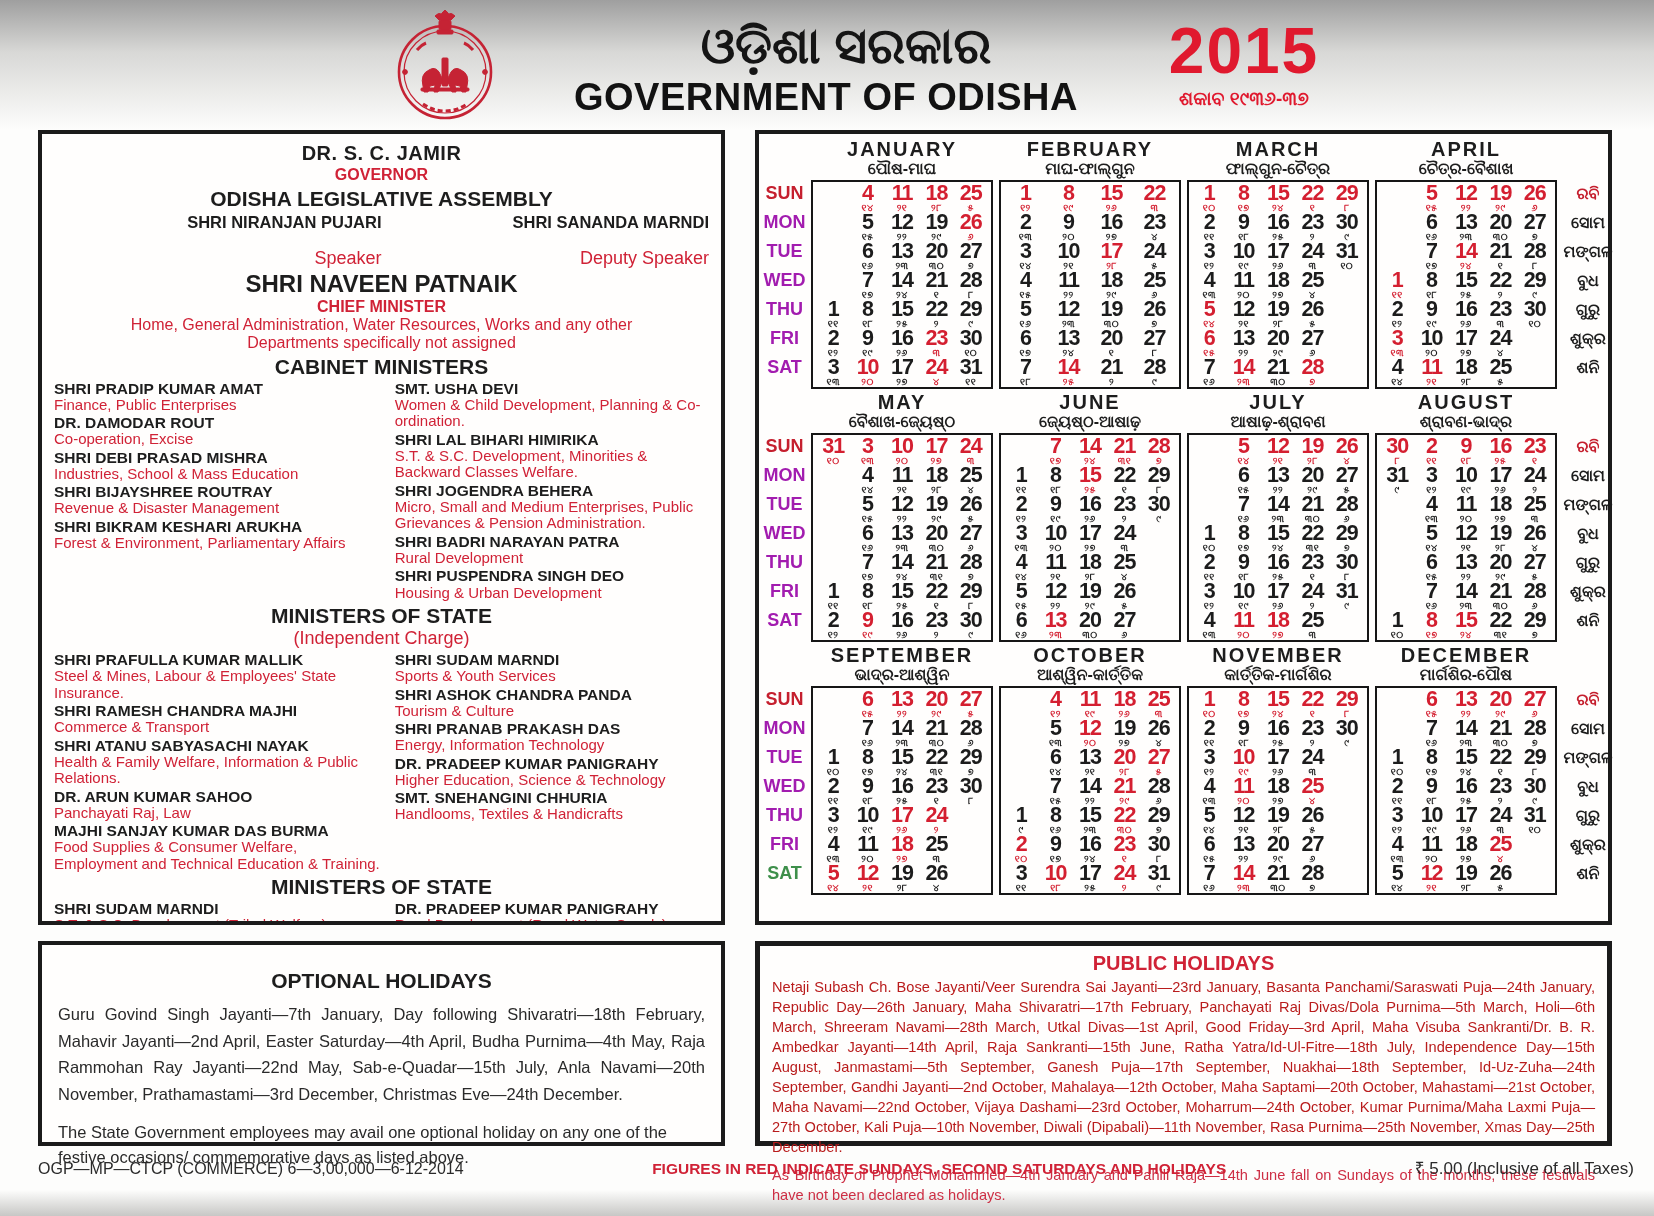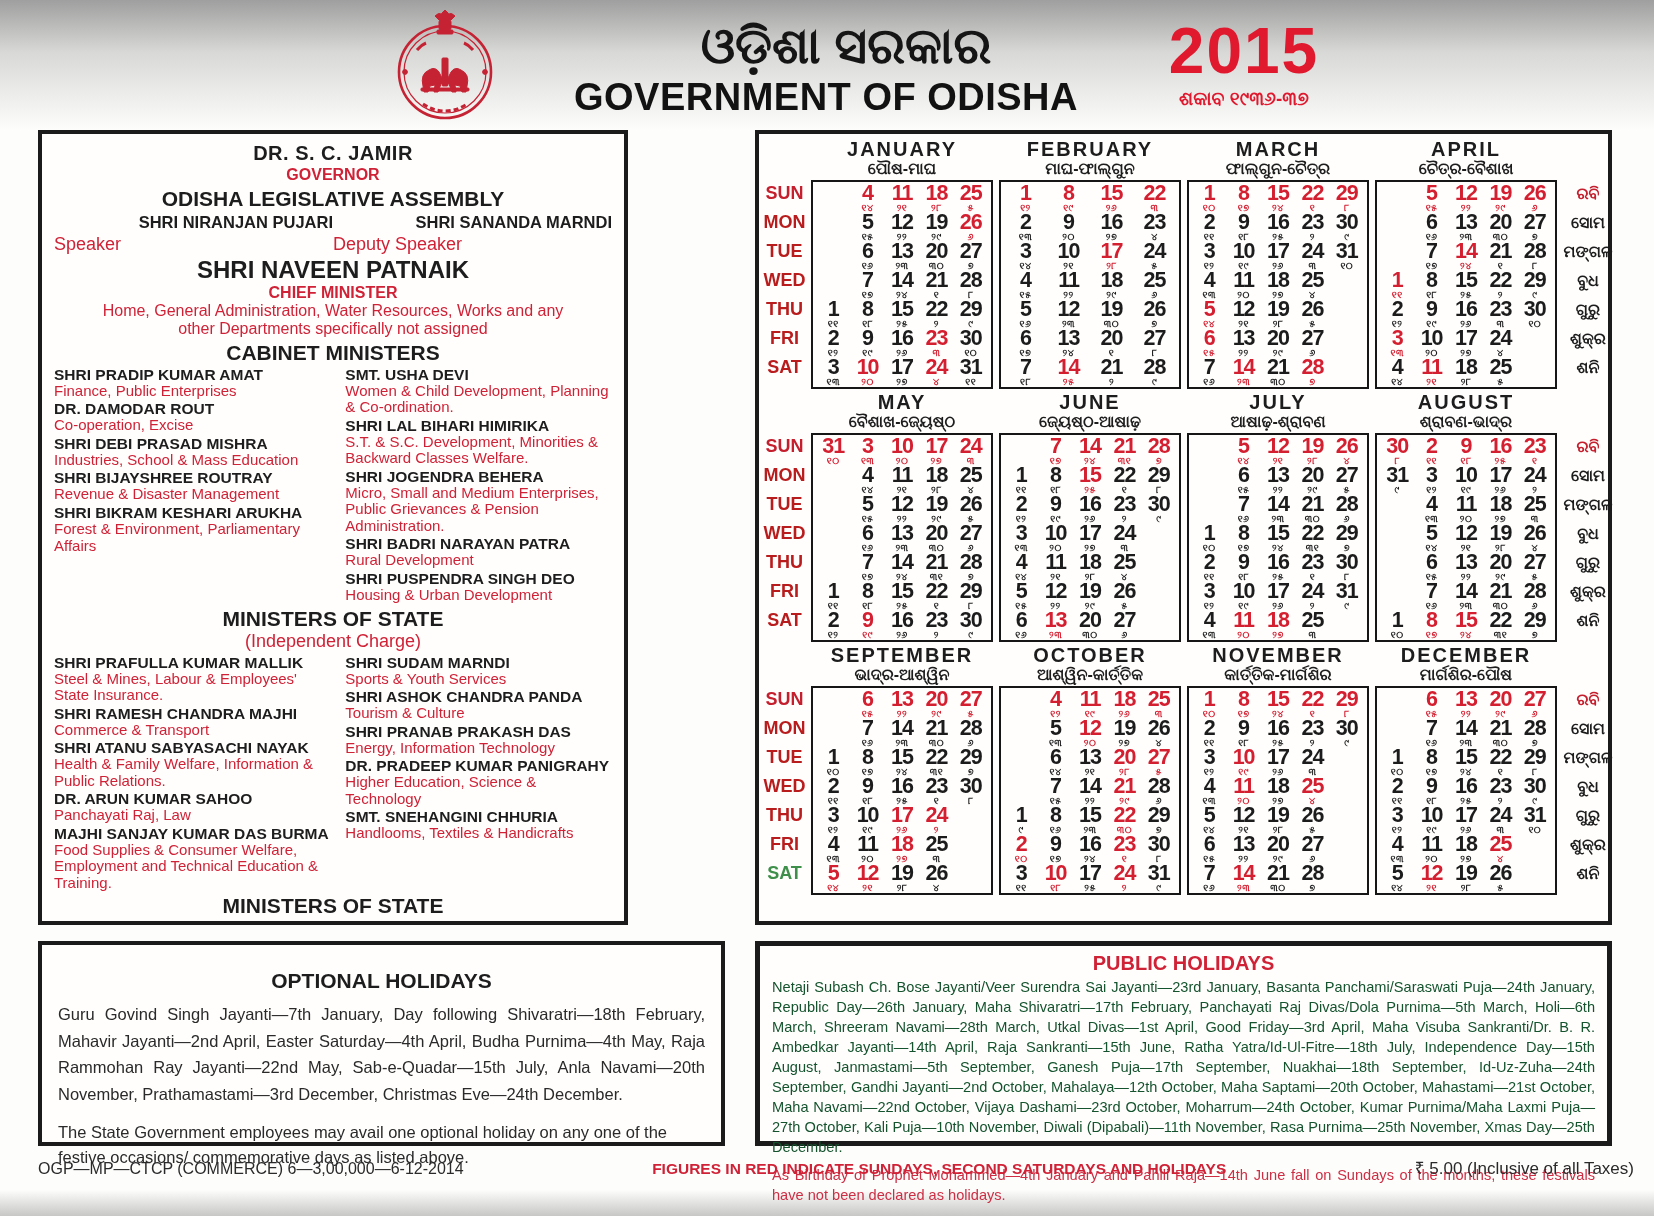--- a/index.html
+++ b/index.html
@@ -19,43 +19,43 @@
     font-weight:bold;font-size:50px;line-height:56px;color:#151515;}
   .title-en{position:absolute;left:465px;top:76px;width:660px;text-align:center;
     font-weight:bold;font-size:38px;letter-spacing:.5px;color:#121212;}
   .year{position:absolute;left:1118px;top:20px;width:190px;text-align:center;
     font-weight:bold;font-size:64px;line-height:62px;letter-spacing:2px;color:#e0192e;}
   .saka{position:absolute;left:1118px;top:88px;width:190px;text-align:center;
     font-weight:bold;font-size:19px;color:#e0192e;}
 
   
   .panel{position:absolute;box-sizing:border-box;border:4px solid #1b1b1b;background:#fffefd;}
-  .officials{left:38px;top:130px;width:590px;height:795px;padding:8px 12px 4px;overflow:hidden;}
+  .officials{left:38px;top:130px;width:687px;height:795px;padding:8px 12px 4px;overflow:hidden;}
   .c{text-align:center;}
   .gov-name{font-size:20px;font-weight:bold;letter-spacing:.5px;}
   .gov-title{font-size:16px;font-weight:bold;color:#d02236;margin:1px 0 3px;}
   .assembly{font-size:21px;font-weight:bold;margin-bottom:2px;}
   .sp-row{display:grid;grid-template-columns:1fr 1fr;margin-bottom:1px;}
   .sp-name{font-size:16.5px;font-weight:bold;text-align:right;}
-  .sp-title{font-size:18px;color:#d02236;text-align:left;margin-top:2px;}
+  .sp-title{font-size:18px;color:#d02236;text-align:right;margin-top:16px;}
   .cm-name{font-size:24px;font-weight:bold;margin-top:1px;}
   .cm-title{font-size:16px;font-weight:bold;color:#d02236;}
   .cm-port{font-size:16px;color:#d02236;width:88%;margin:0 auto;line-height:1.15;}
   .sec-head{font-size:21px;font-weight:bold;text-align:center;margin:2px 0 1px;}
   .sec-sub{font-size:18px;color:#d02236;text-align:center;margin:-1px 0 2px;}
   .two-col{display:grid;grid-template-columns:1.04fr 1fr;column-gap:14px;}
   .minister{margin-bottom:1px;}
   .m-name{font-size:15.5px;font-weight:bold;line-height:1.1;}
   .m-port{font-size:15px;color:#d02236;line-height:1.1;}
 
   
   .calendar{left:755px;top:130px;width:857px;height:795px;padding:5px 2px 2px;}
   .cal-block{display:flex;align-items:flex-start;margin-bottom:3px;}
   .day-col{width:47px;padding-top:41px;flex:none;}
-  .day-lab{height:29px;line-height:27px;font-size:18px;font-weight:bold;text-align:center;color:#b91c1c;}
+  .day-lab{height:29px;line-height:27px;font-size:18px;font-weight:bold;text-align:center;color:#a21caf;}
   .day-lab.sun{color:#c51f2e;}
   .day-lab.artifact{color:#3e8f4a;}
   .odia-col{width:56px;padding-top:41px;flex:none;}
   .odia-lab{height:29px;line-height:27px;font-size:16px;font-weight:bold;text-align:center;color:#1c1c1c;}
   .odia-lab.sun{color:#c51f2e;}
   .month{width:182px;margin:0 3px;flex:none;}
   .m-head{text-align:center;height:41px;}
   .m-head .nm{font-size:20px;font-weight:bold;letter-spacing:2px;line-height:21px;}
   .m-head .od{font-size:16px;font-weight:bold;line-height:18px;}
   .m-box{box-sizing:border-box;border:2.5px solid #161616;background:#fffefd;padding:2px 3px;height:209px;}
@@ -65,21 +65,21 @@
   .s{font-size:9.5px;line-height:9px;font-weight:bold;color:#1c1c1c;letter-spacing:.5px;}
   .g.r,.s.r{color:#d41f30;}
 
   
   .opt-box{left:38px;top:941px;width:687px;height:205px;padding:24px 16px;}
   .opt-title{text-align:center;font-size:21px;font-weight:bold;margin-bottom:8px;}
   .opt-body{font-size:16.5px;line-height:1.62;text-align:justify;color:#2a2a2a;}
   .opt-note{font-size:16.5px;line-height:1.5;margin-top:12px;color:#2a2a2a;}
   .pub-box{left:755px;top:941px;width:857px;height:205px;padding:6px 12px;border-width:5px;}
   .pub-title{text-align:center;font-size:20px;font-weight:bold;color:#d02236;margin-bottom:3px;}
-  .pub-body{font-size:14.6px;line-height:1.37;text-align:justify;color:#14532d;}
+  .pub-body{font-size:14.6px;line-height:1.37;text-align:justify;color:#b91c1c;}
   .pub-note{font-size:14.6px;line-height:1.37;text-align:justify;color:#cd2e44;margin-top:8px;}
 
   
   .footer{position:absolute;left:38px;top:1156px;width:1596px;display:flex;align-items:baseline;}
   .f-left{font-size:16px;color:#2a2a2a;flex:none;}
   .f-center{flex:1;text-align:center;font-size:15.5px;font-weight:bold;color:#d02236;}
   .f-right{font-size:17px;color:#2a2a2a;flex:none;}
 </style>
 </head>
 <body>

